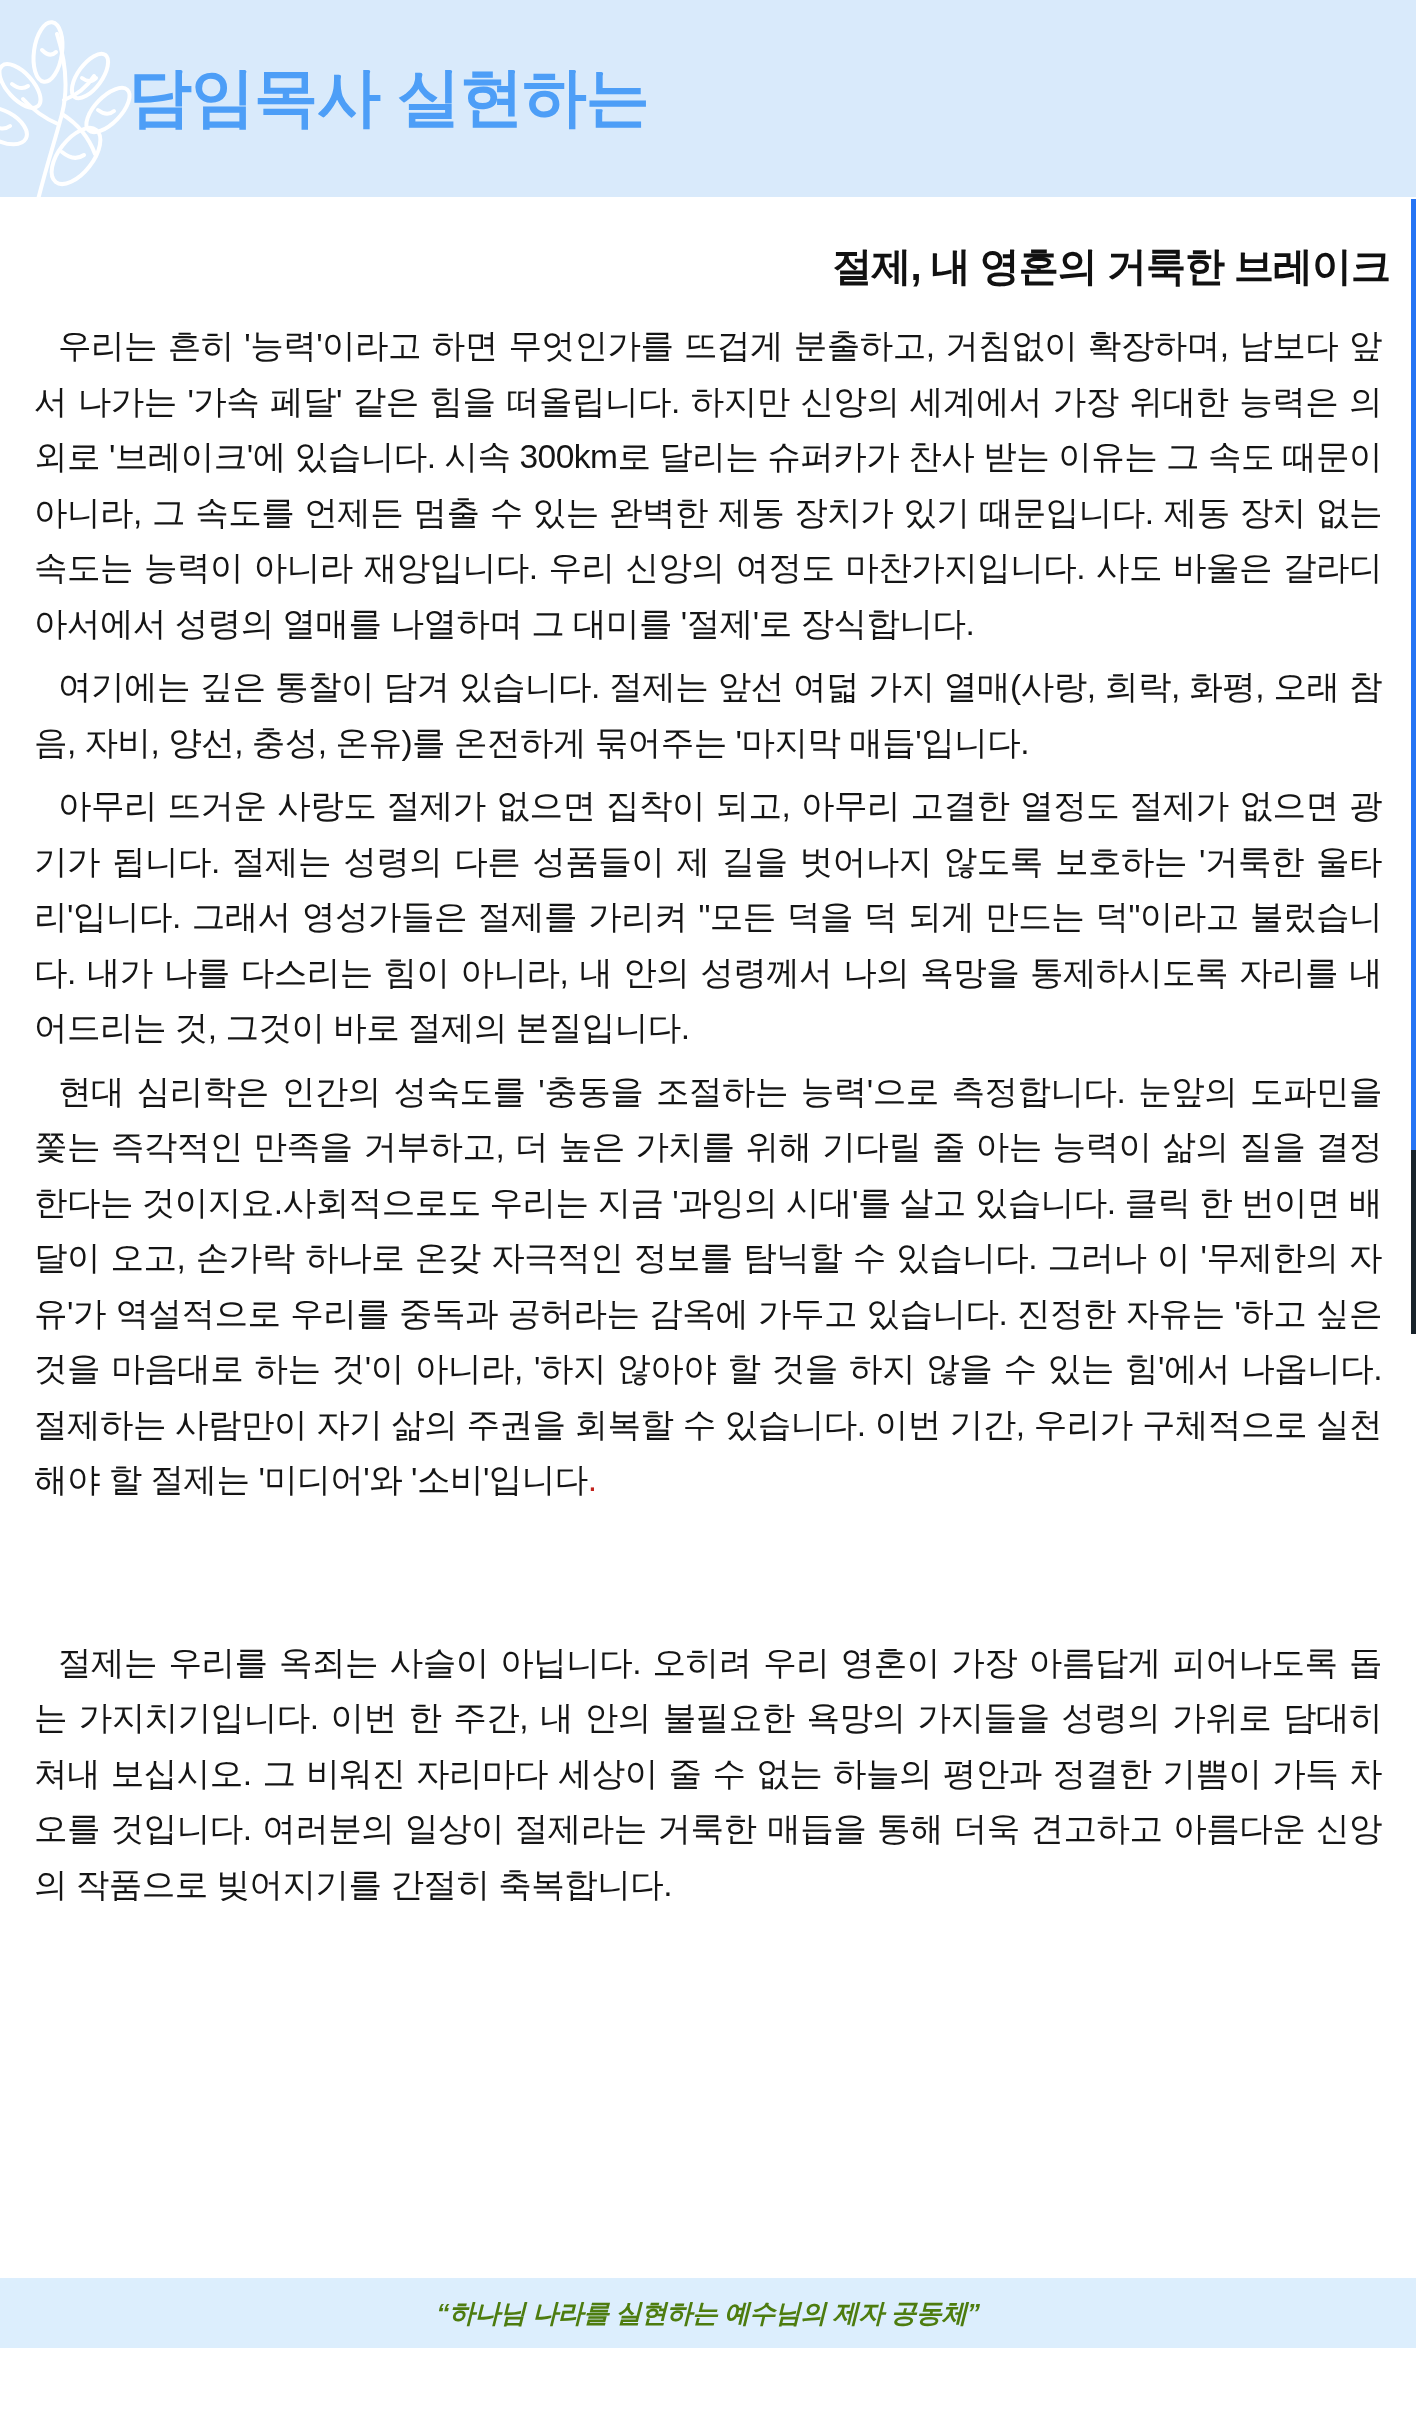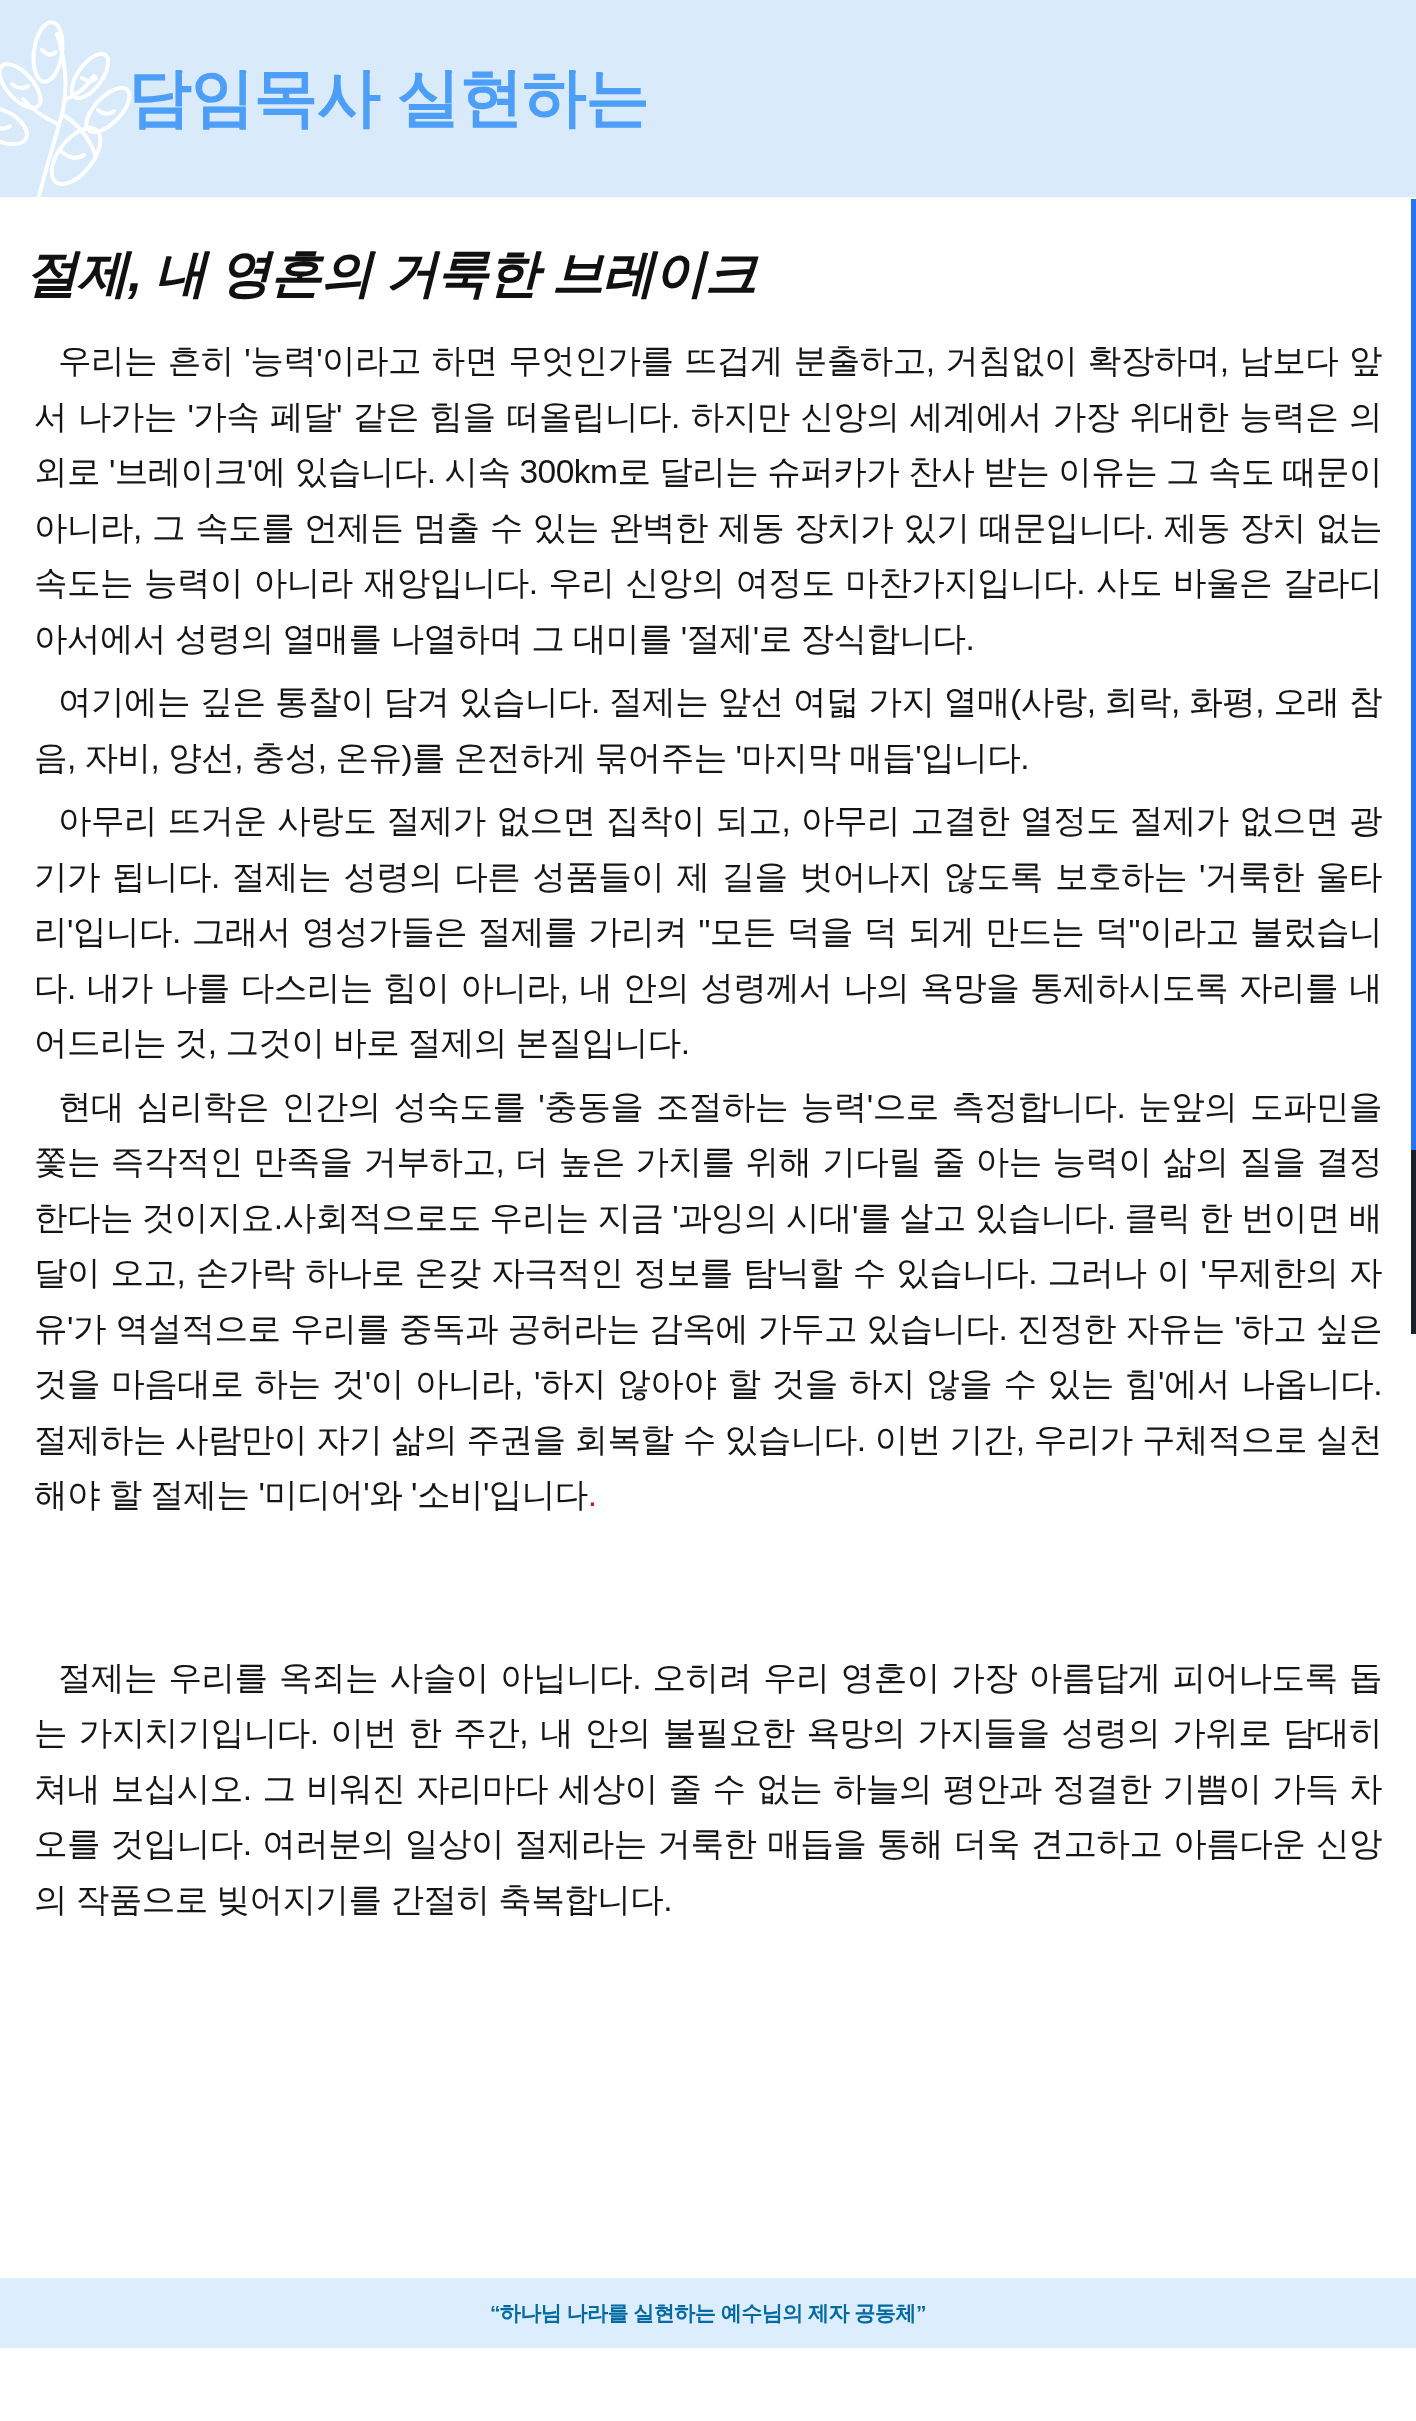--- a/index.html
+++ b/index.html
@@ -14,36 +14,36 @@
     background:#d9eafb; overflow:hidden;
   }
   .branch-icon { position:absolute; left:-10px; top:6px; }
   .header-title {
     position:absolute; left:128px; top:50%; transform:translateY(-52%);
     font-size:64px; font-weight:bold; color:#4d9ef7; letter-spacing:-1px;
     white-space:nowrap;
   }
   .content { padding:0 26px; }
   .article-title {
-    margin:42px 0 24px 0; text-align:left;
-    font-size:52px; font-weight:bold; color:#111111; letter-spacing:-1px;font-style:italic;
+    margin:42px 0 24px 0; text-align:right;
+    font-size:40px; font-weight:bold; color:#111111; letter-spacing:-1px;
   }
   .body-p {
     margin:8px; font-size:33.5px; line-height:55.5px;
     text-align:justify; word-break:break-all; text-indent:24px;
     color:#151515; letter-spacing:-0.5px;
   }
   .line-gap { height:55.5px; }
   .red { color:#c2231c; }
   .footer {
     position:absolute; left:0; top:2278px; width:100%; height:70px;
     background:#dceefd; display:flex; align-items:center; justify-content:center;
   }
   .footer-text {
-    font-size:21px; font-weight:bold; color:#0369a1; letter-spacing:-0.5px;
+    font-size:26px; font-weight:bold; color:#4d7c0f; letter-spacing:-0.5px;font-style:italic;
   }
   .edge-strip-blue {
     position:absolute; right:0; top:199px; width:5px; height:951px;
     background:#2574f4;
   }
   .edge-strip-dark {
     position:absolute; right:0; top:1150px; width:5px; height:184px;
     background:#18222a;
   }
 </style>

